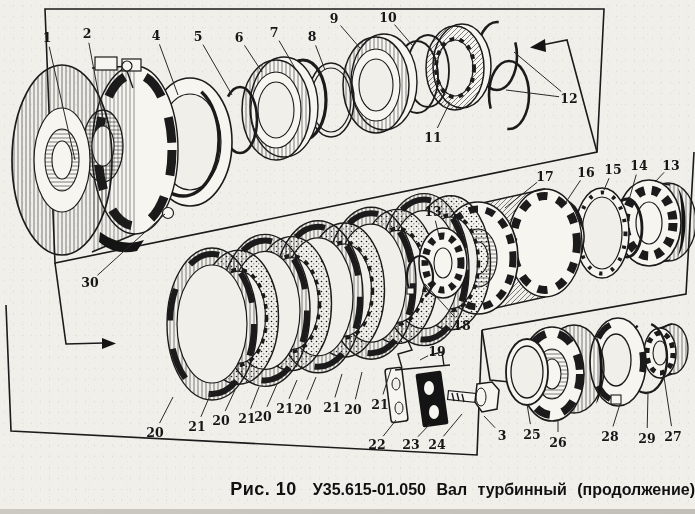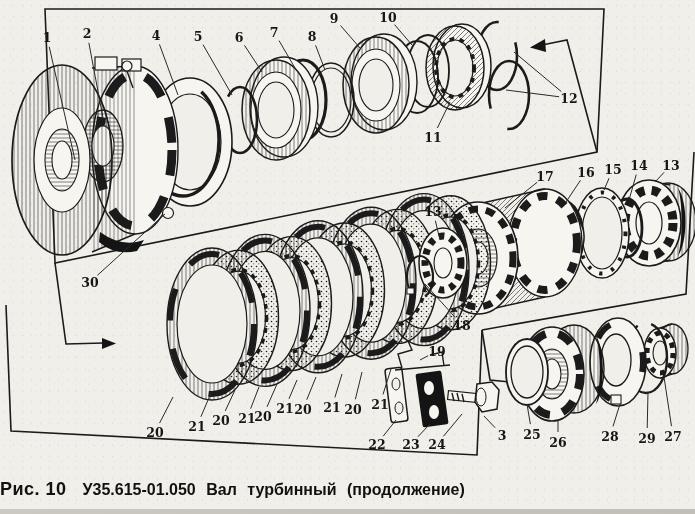--- a/index.html
+++ b/index.html
@@ -15,21 +15,21 @@
   }
   svg .ln{stroke:#1b1b1b; fill:none; stroke-width:1.4;}
   svg .box{stroke:#1b1b1b; fill:none; stroke-width:1.6;}
   svg .fillw{fill:#f7f5f0;}
   svg .fillbg{fill:#f1efe9;}
   svg .dark{fill:#141414;}
   svg .teeth{fill:none; stroke:#1b1b1b;}
   .callout{font-family:"DejaVu Serif", serif; font-weight:bold; font-size:12.5px; fill:#161616;}
   .leader{stroke:#2a2a2a; stroke-width:1;}
   .caption{
-    position:absolute; left:0; top:479px; width:695px; text-align:left;
+    position:absolute; left:0; top:479px; width:695px; text-align:right;
     color:#111; white-space:nowrap;
   }
   .fig-num{
     font-weight:bold; font-size:18px; letter-spacing:0.5px;
     font-family:"Liberation Sans", sans-serif;
   }
   .fig-text{
     font-weight:bold; font-size:16px; margin-left:16px; word-spacing:6px;
     font-family:"Liberation Sans", sans-serif;
   }

